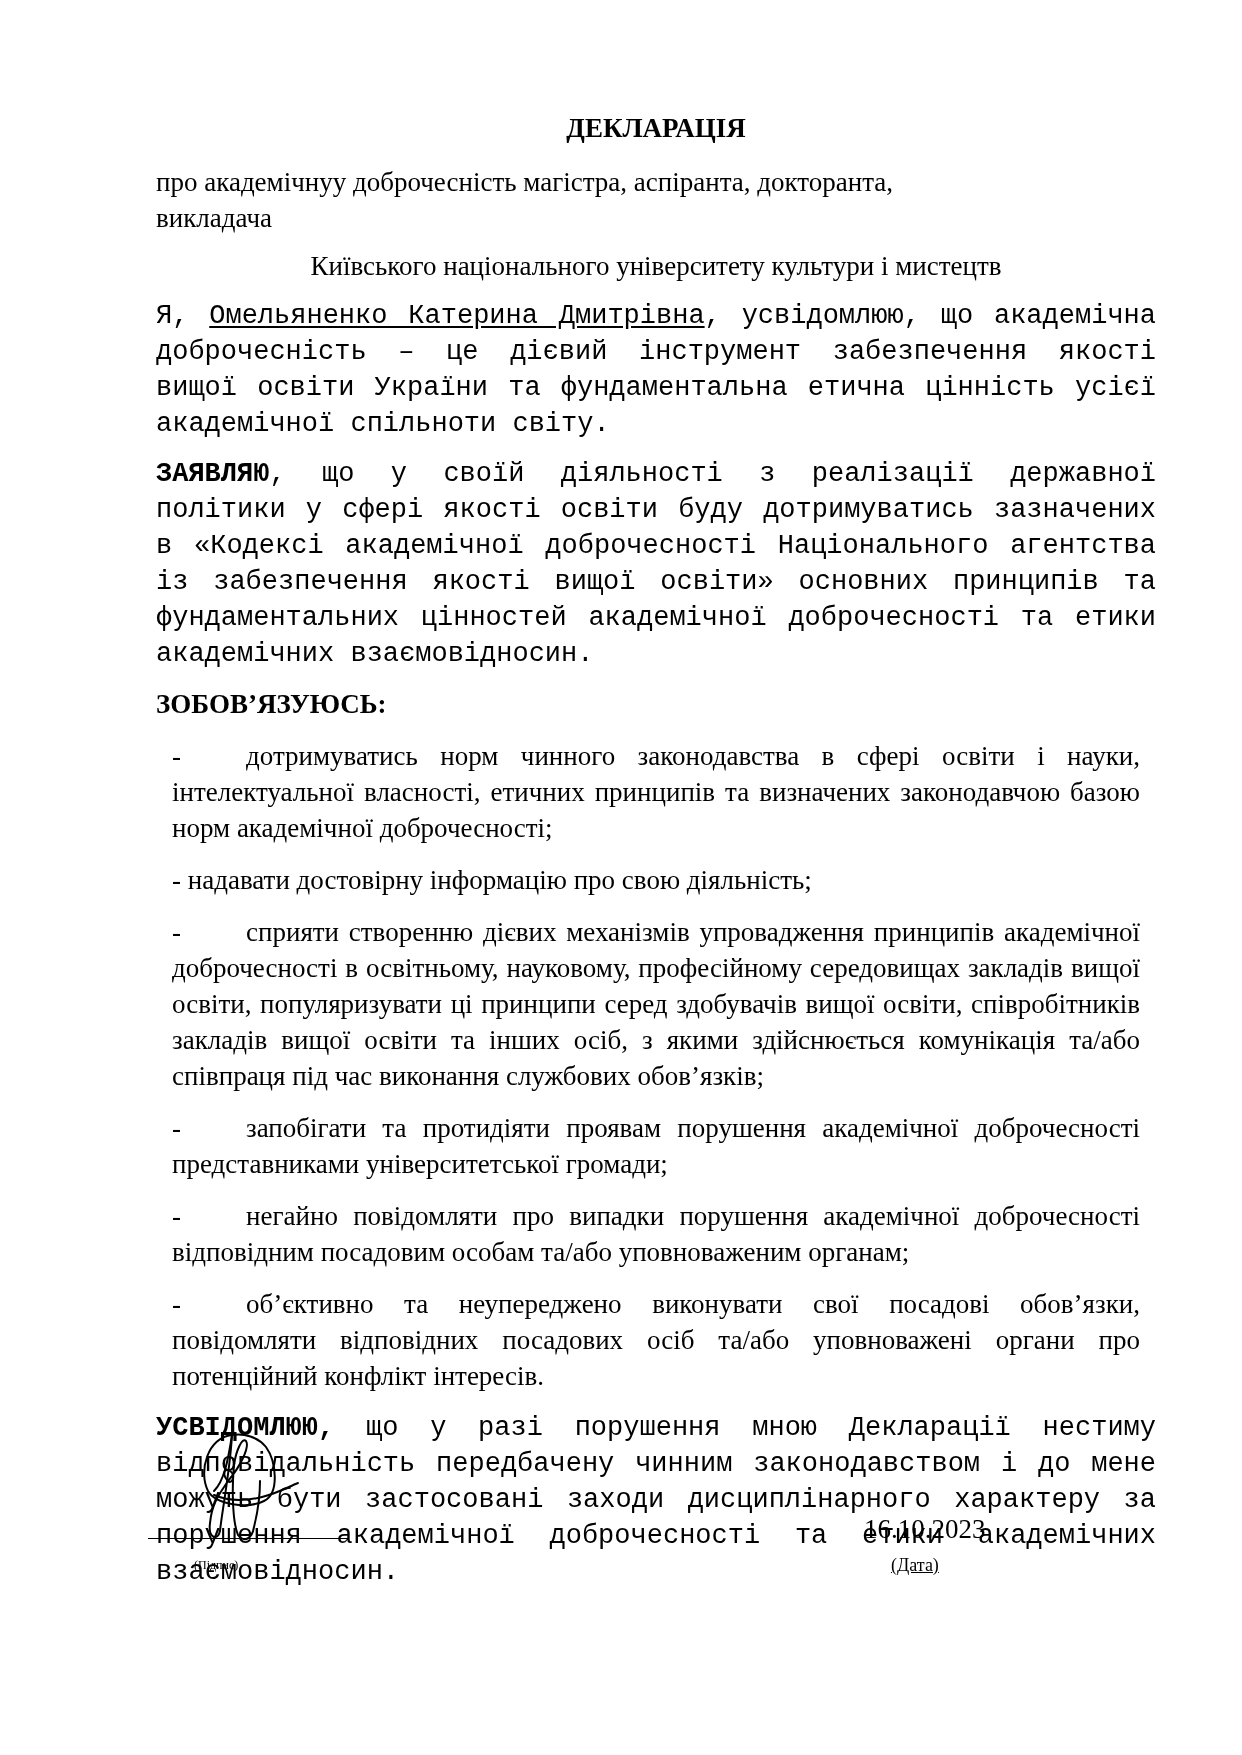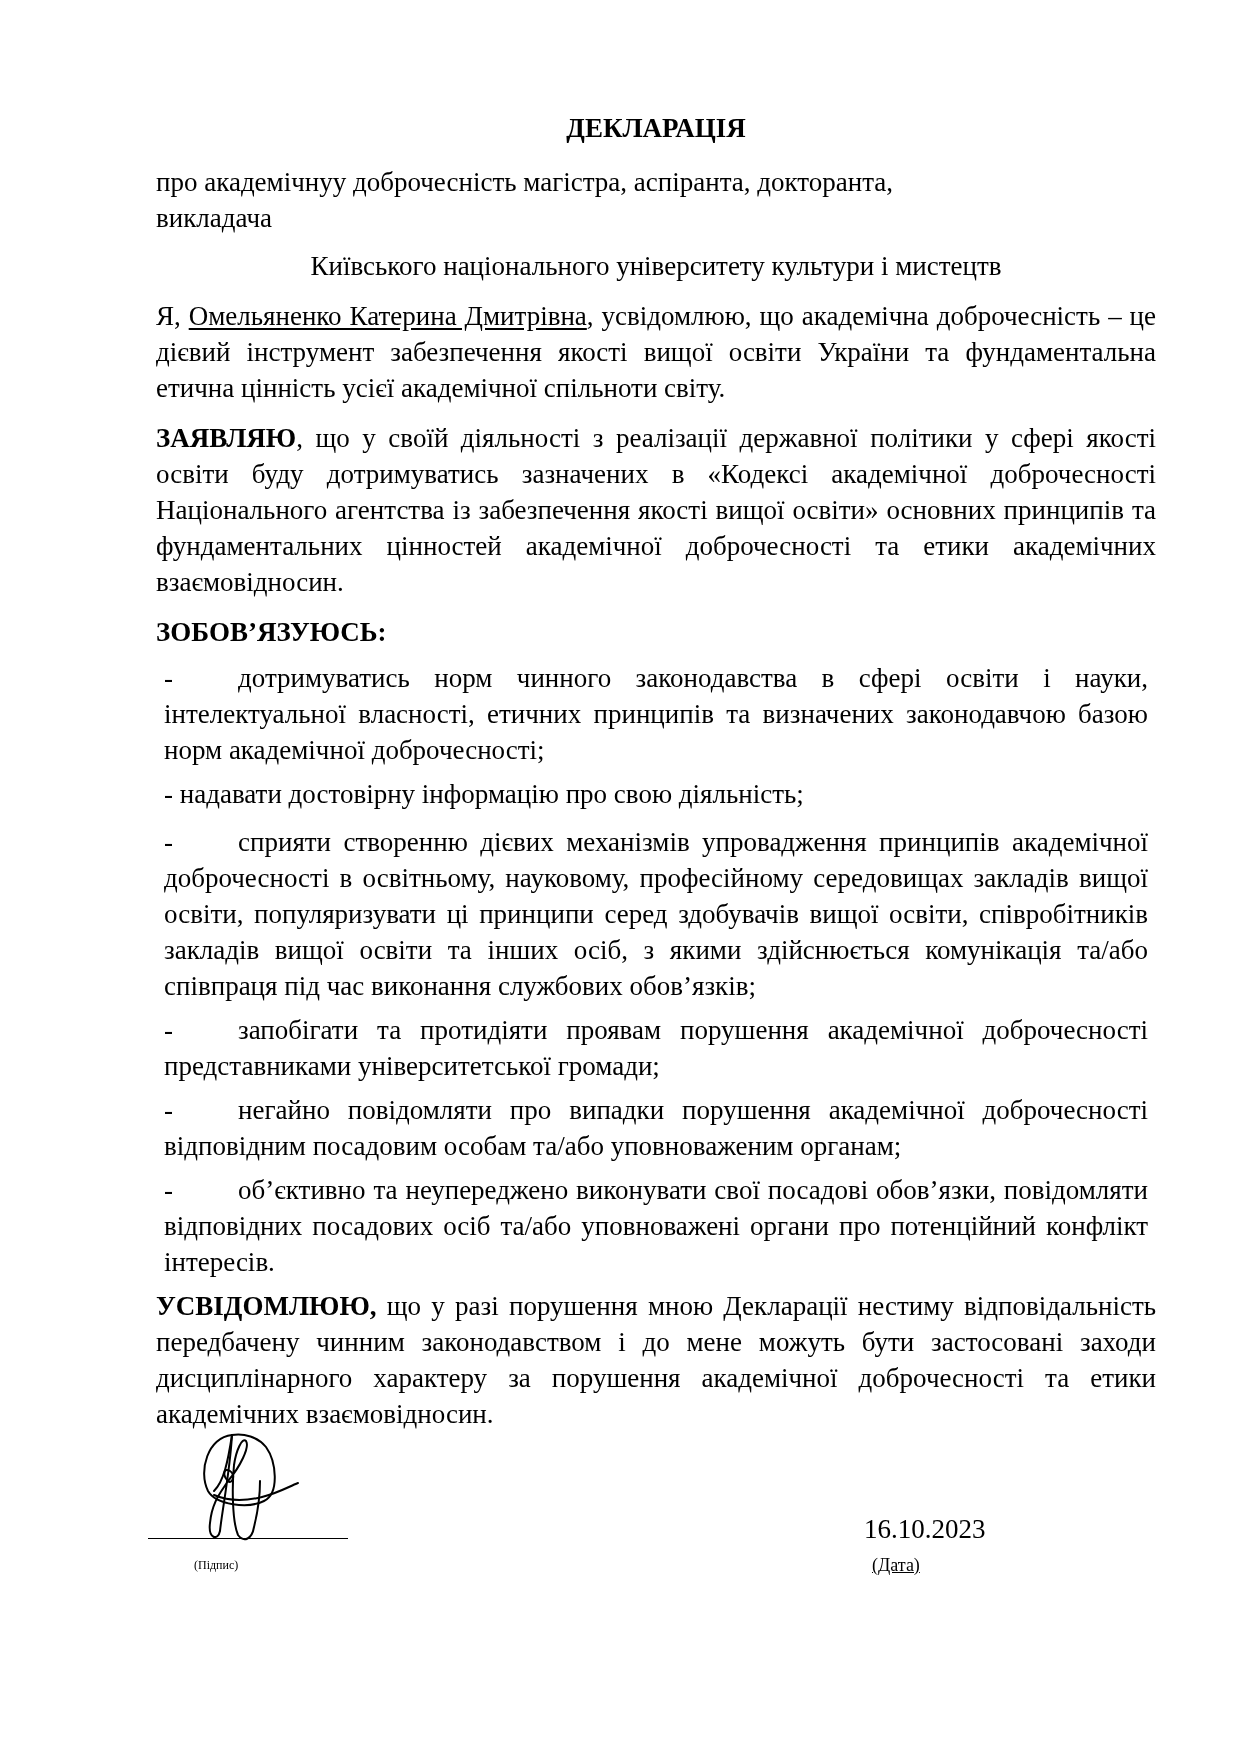--- a/index.html
+++ b/index.html
@@ -42,35 +42,36 @@
       text-align: left;
       margin: 0 0 12px 0;
     }
     .university {
       text-align: center;
       margin: 0 0 14px 0;
     }
     p.par {
       text-align: justify;
       margin: 0 0 14px 0;
+      font-family: Liberation Mono, monospace;
     }
     .name-underline {
       text-decoration: underline;
       text-underline-offset: 3px;
     }
     .bold {
       font-weight: bold;
     }
     .heading {
       font-weight: bold;
       margin: 6px 0 10px 0;
     }
     .item {
       text-align: justify;
-      margin: 8px;
+      margin: 16px;
     }
     .item.gap-after {
       margin-bottom: 12px;
     }
     .dash {
       display: inline-block;
       width: 74px;
     }
     .dash-short {
       display: inline;
@@ -108,21 +109,21 @@
     .date-value {
       position: absolute;
       left: 716px;
       top: 86px;
       font-size: 27px;
       line-height: 36px;
       text-underline-offset: 3px;
     }
     .date-caption {
       position: absolute;
-      left: 724px;
+      left: 743px;
       top: 128px;
       font-size: 18px;
       line-height: 24px;
       text-decoration: underline;
     }
   </style>
 </head>
 <body>
 
 <div class="page">

